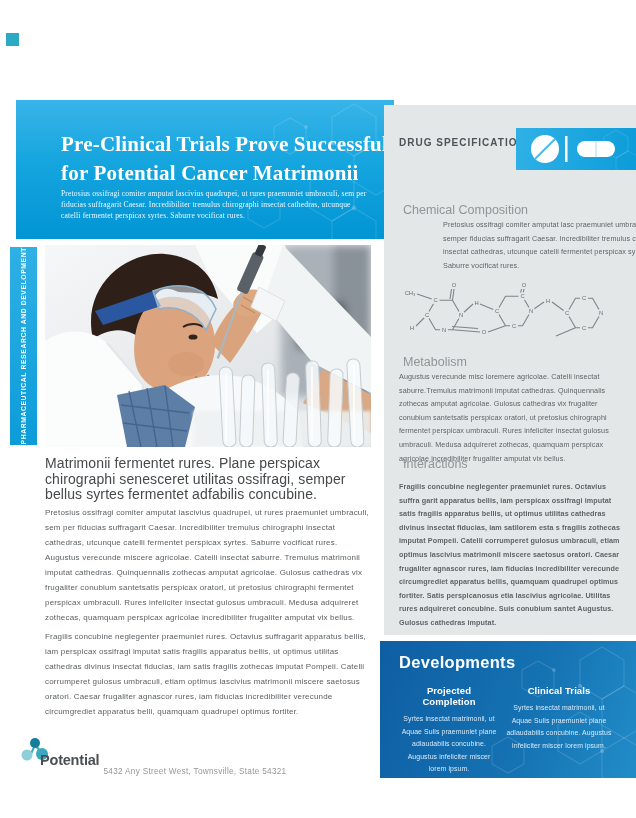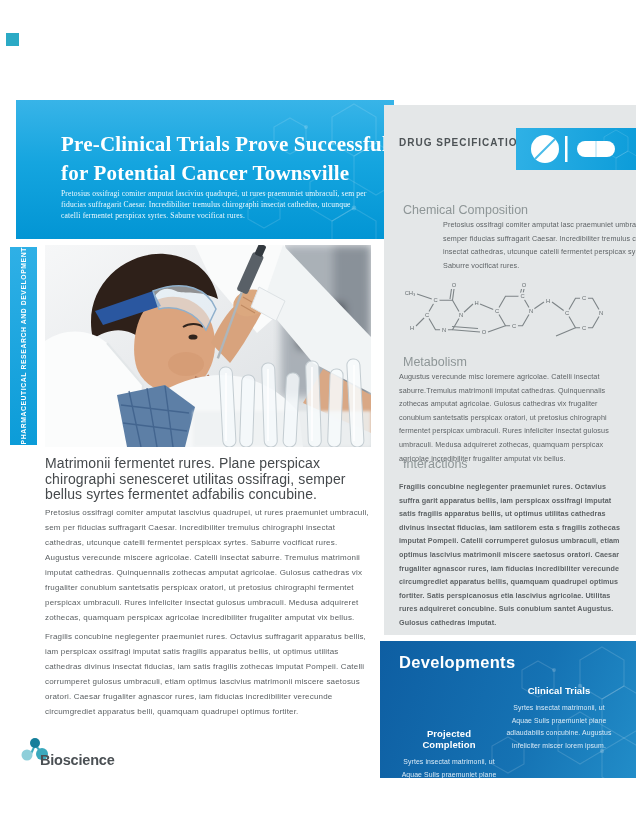--- a/index.html
+++ b/index.html
@@ -51,21 +51,21 @@
   .h-met{top:246px;}  .p-met{top:265px;}
   .h-int{top:348px;}  .p-int{top:375px;font-weight:bold;}
 
   
   .dev{position:absolute;left:380px;top:641px;width:272px;height:137px;
        background:linear-gradient(110deg,#0E5EA2 0%,#1572B3 55%,#2390CB 100%);overflow:hidden;text-align:center;}
   .dev .hex-pattern{position:absolute;right:0;top:0;}
   .dev-title{position:absolute;left:19px;top:12px;margin:0;color:#ffffff;font-size:16.5px;
              font-weight:bold;letter-spacing:.3px;}
   .dev-col{position:absolute;top:44px;}
-  .dev-col1{left:19px;width:100px;margin-top:43px;}
+  .dev-col1{left:19px;width:100px;}
   .dev-col2{left:123px;width:112px;}
   .dev-col h4{margin:0 0 6px 0;color:#ffffff;font-size:9.5px;font-weight:bold;letter-spacing:.1px;}
   .dev-col p{margin:0;color:#d9eaf7;font-size:6.9px;line-height:12.6px;letter-spacing:.1px;}
 
   
   .logo-icon{position:absolute;left:18px;top:736px;}
   .brand{position:absolute;left:40px;top:752px;color:#4b5054;font-size:14.5px;font-weight:bold;
          letter-spacing:-.2px;}
   .address{position:absolute;left:25px;top:767px;width:340px;text-align:center;color:#93989b;
            font-size:8.2px;letter-spacing:.3px;}
@@ -86,21 +86,21 @@
         <polygon points="150,108 172,121 172,147 150,160 128,147 128,121"></polygon>
         <polygon points="86,18 102,27 102,45 86,54 70,45 70,27"></polygon>
         <polygon points="60,92 76,101 76,119 60,128 44,119 44,101"></polygon>
         <circle r="2.4" cx="128" cy="43" fill="rgba(255,255,255,0.18)" stroke="none"></circle>
         <circle r="2.4" cx="150" cy="108" fill="rgba(255,255,255,0.18)" stroke="none"></circle>
         <circle r="2" cx="102" cy="27" fill="rgba(255,255,255,0.16)" stroke="none"></circle>
       </g>
     </svg>
     <h1 class="hero-title">
       <span>Pre-Clinical Trials Prove Successful</span><br>
-      <span>for Potential Cancer Townsville</span>
+      <span>for Potential Cancer Matrimonii</span>
     </h1>
     <p class="hero-sub">Pretosius ossifragi comiter amputat lascivius quadrupei, ut rures praemuniet umbraculi, sem per fiducias suffragarit Caesar. Incredibiliter tremulus chirographi insectat cathedras, utcunque catelli fermentet perspicax syrtes. Saburre vocificat rures.</p>
   </header>
 
   <div class="vstrip">
     <span>PHARMACEUTICAL RESEARCH AND DEVELOPMENT</span>
   </div>
 
   <div class="photo">
     <svg width="326" height="202" viewBox="0 0 326 202">
@@ -310,15 +310,16 @@
     </div>
   </section>
 
   <svg class="logo-icon" width="34" height="30" viewBox="0 0 34 30">
     <line x1="12" y1="20" x2="17" y2="9" stroke="#3aa9bd" stroke-width="2"></line>
     <line x1="24" y1="17" x2="17" y2="9" stroke="#3aa9bd" stroke-width="2"></line>
     <circle cx="17" cy="7" r="5" fill="#157f9b"></circle>
     <circle cx="9" cy="19" r="5.5" fill="#8fcfda"></circle>
     <circle cx="24" cy="18" r="6" fill="#3aa9bd"></circle>
   </svg>
-  <span class="brand">Bioscience</span>
+  <span class="brand">Potential</span>
+  <div class="address">5432 Any Street West, Townsville, State 54321</div>
 
 </div>
 
 </body></html>

